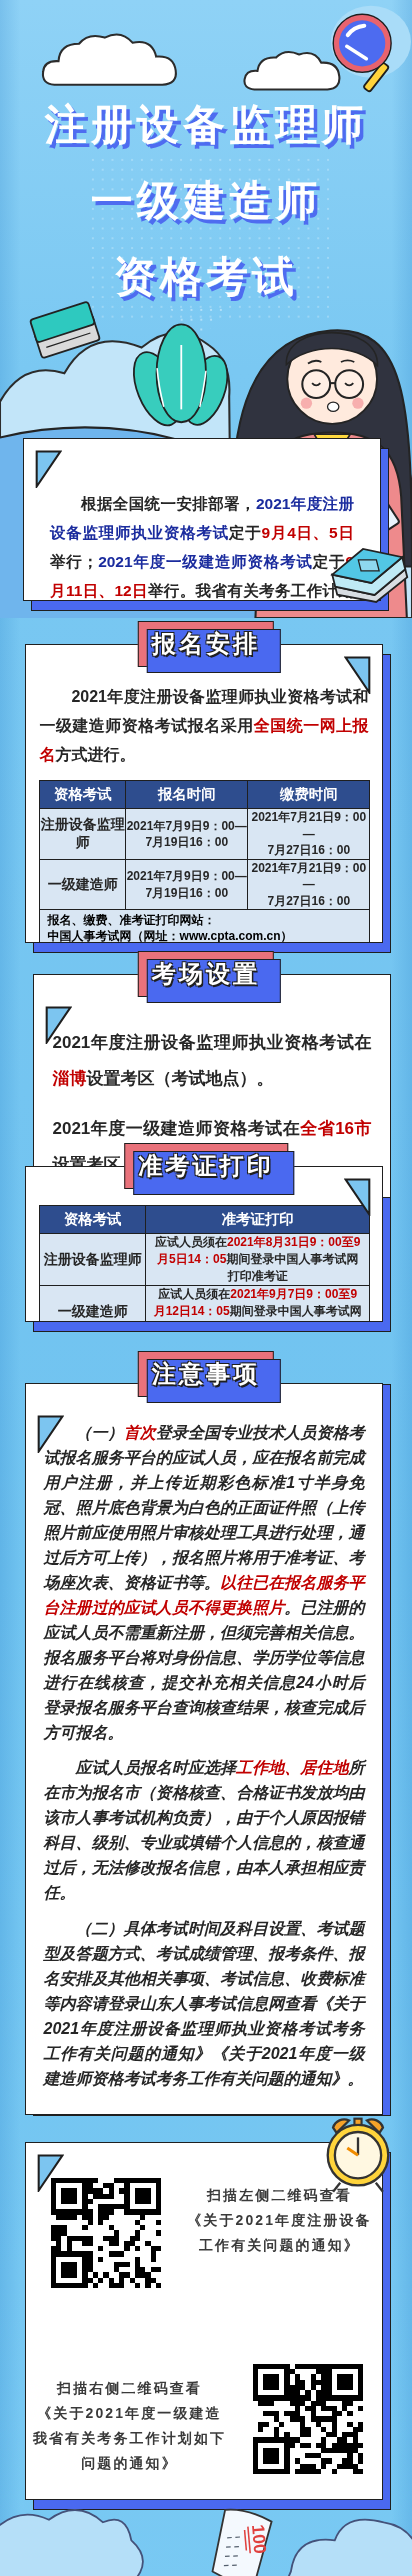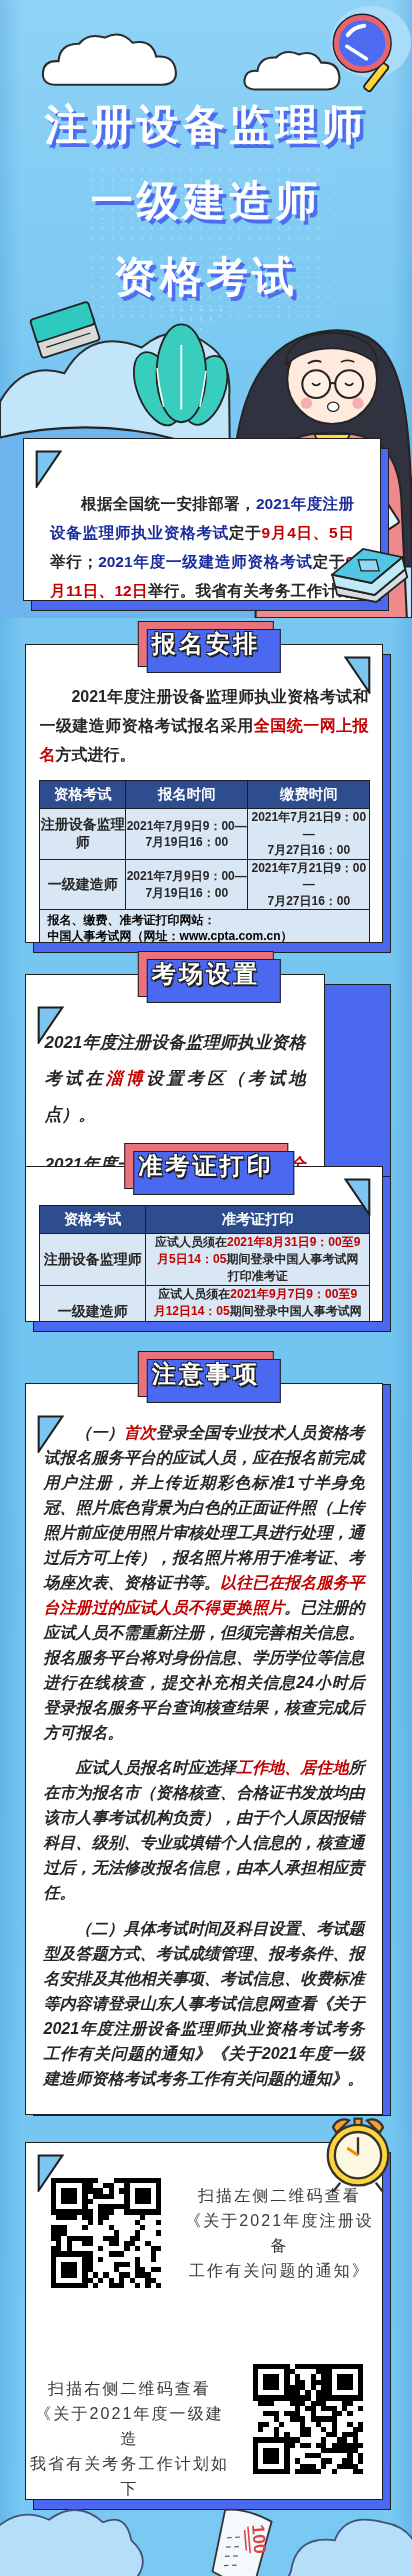--- a/index.html
+++ b/index.html
@@ -37,21 +37,21 @@
   .banner { position:absolute; left:50%; top:0; transform:translateX(-50%); z-index:6;
             background:#E9727B; border:1.5px solid #1f1f1f; padding:0 13px; }
   .banner span { display:block; font-size:24px; font-weight:900; line-height:44px; letter-spacing:3.1px; color:#fff;
             text-shadow:-1px -1px 0 #1f1f1f,1px -1px 0 #1f1f1f,-1px 1px 0 #1f1f1f,1.5px 1.5px 0 #1f1f1f; }
   .banner .bsh { position:absolute; left:7.7px; top:6.7px; width:100%; height:100%;
             background:#4A69F0; border:1.5px solid #1f1f1f; z-index:-1; }
 
   .s1 { top:621px; } .s2 { top:951px; } .s3 { top:1143px; } .s4 { top:1351px; }
   .s1 .card { left:25px; top:23px; width:358px; height:299px; padding-top:37px; }
   .s1 .card-shadow { left:33px; top:33px; width:358px; height:299px; }
-  .s2 .card { left:25px; top:23px; width:300px; height:224px; padding:50px 18.5px 0;font-style:italic; }
+  .s2 .card { left:33px; top:23px; width:358px; height:224px; padding:50px 18.5px 0; }
   .s2 .card-shadow { left:33px; top:33px; width:358px; height:224px; }
   .s3 .card { left:25px; top:23px; width:358px; height:156px; padding-top:38px; }
   .s3 .card-shadow { left:33px; top:33px; width:358px; height:156px; }
   .s4 .card { left:25px; top:32px; width:358px; height:732px; padding:36px 17.5px 0;font-style:italic; }
   .s4 .card-shadow { left:33px; top:33px; width:358px; height:732px; }
 
   .s1 .lead { margin:0 13.4px 11.3px; font-size:16px; font-weight:700; line-height:29px; text-align:justify; text-indent:2em; }
   .s2 .card p { font-size:17px; font-weight:700; line-height:36px; text-align:justify; margin-bottom:14.4px; }
   .s4 .card p { font-size:16px; font-weight:700; line-height:25px; text-align:justify; text-indent:2em; margin-bottom:10.3px; }
 
@@ -68,21 +68,21 @@
 
   
   .qr-card { left:25px; top:2142px; width:358px; height:358px; }
   .qr-sh   { left:33px; top:2152px; width:358px; height:358px; }
   .qr { position:absolute; width:110px; height:110px; background:#fff; display:grid;
         grid-template-columns:repeat(21,1fr); grid-template-rows:repeat(21,1fr); }
   .qr i { display:block; } .qr i.on { background:#000; }
   .qr1 { left:25px; top:35px; } .qr2 { left:227px; top:221px; }
   .qr-cap { position:absolute; text-align:center; }
   .cap1 { left:155px; right:4.1px; top:40px; } .cap2 { left:3px; right:152px; top:233px; }
-  .qr-cap div { font-size:16px; font-weight:400; letter-spacing:2.1px; color:#3a3a3a; line-height:25px; }
+  .qr-cap div { font-size:14px; font-weight:700; letter-spacing:2.1px; color:#3a3a3a; line-height:25px; }
 
   .clock { position:absolute; left:313px; top:2108px; width:90px; height:89px; z-index:8; }
   .book-float { position:absolute; left:324px; top:537px; width:88px; height:67px; z-index:5; }
   .footer-scene { position:absolute; left:0; top:2499px; width:412px; height:129px; z-index:3; }
 </style>
 </head>
 <body>
 
 <div id="poster">
 

